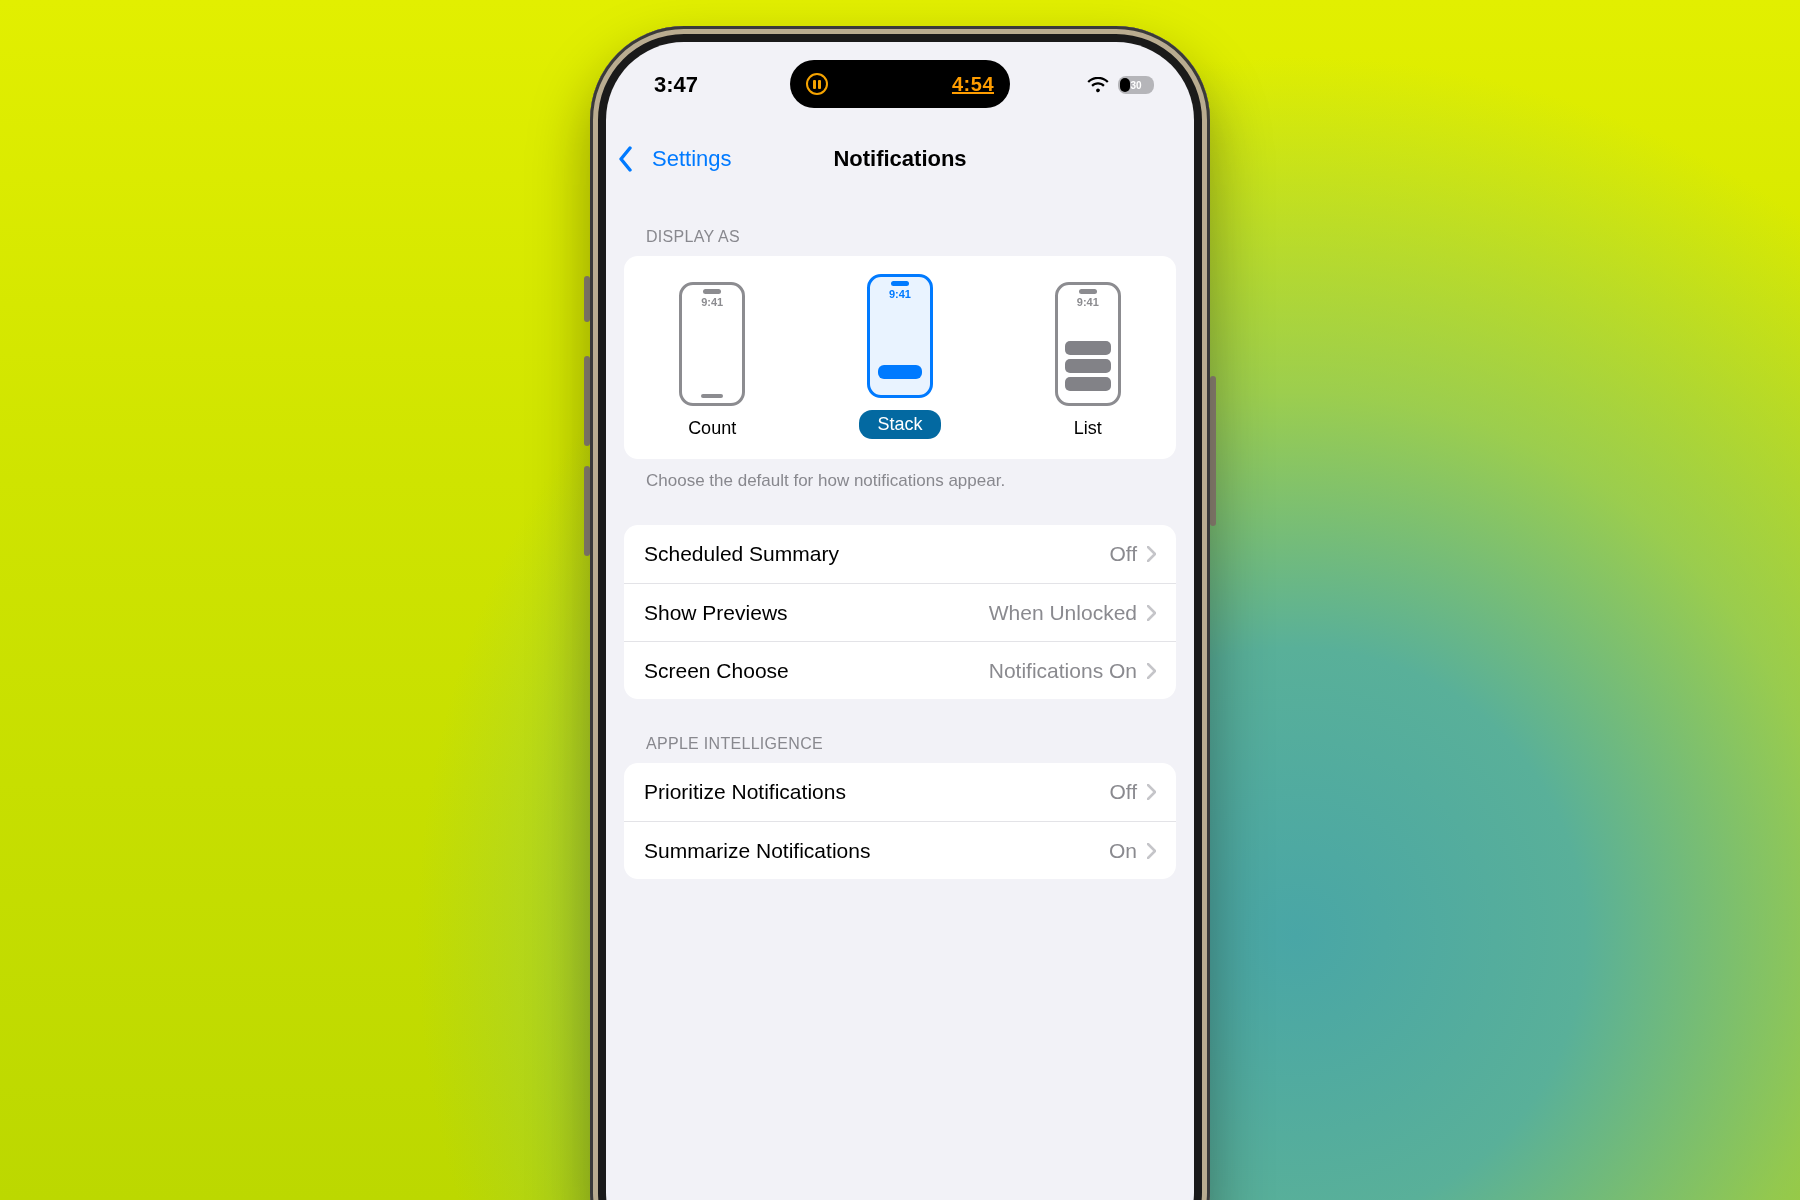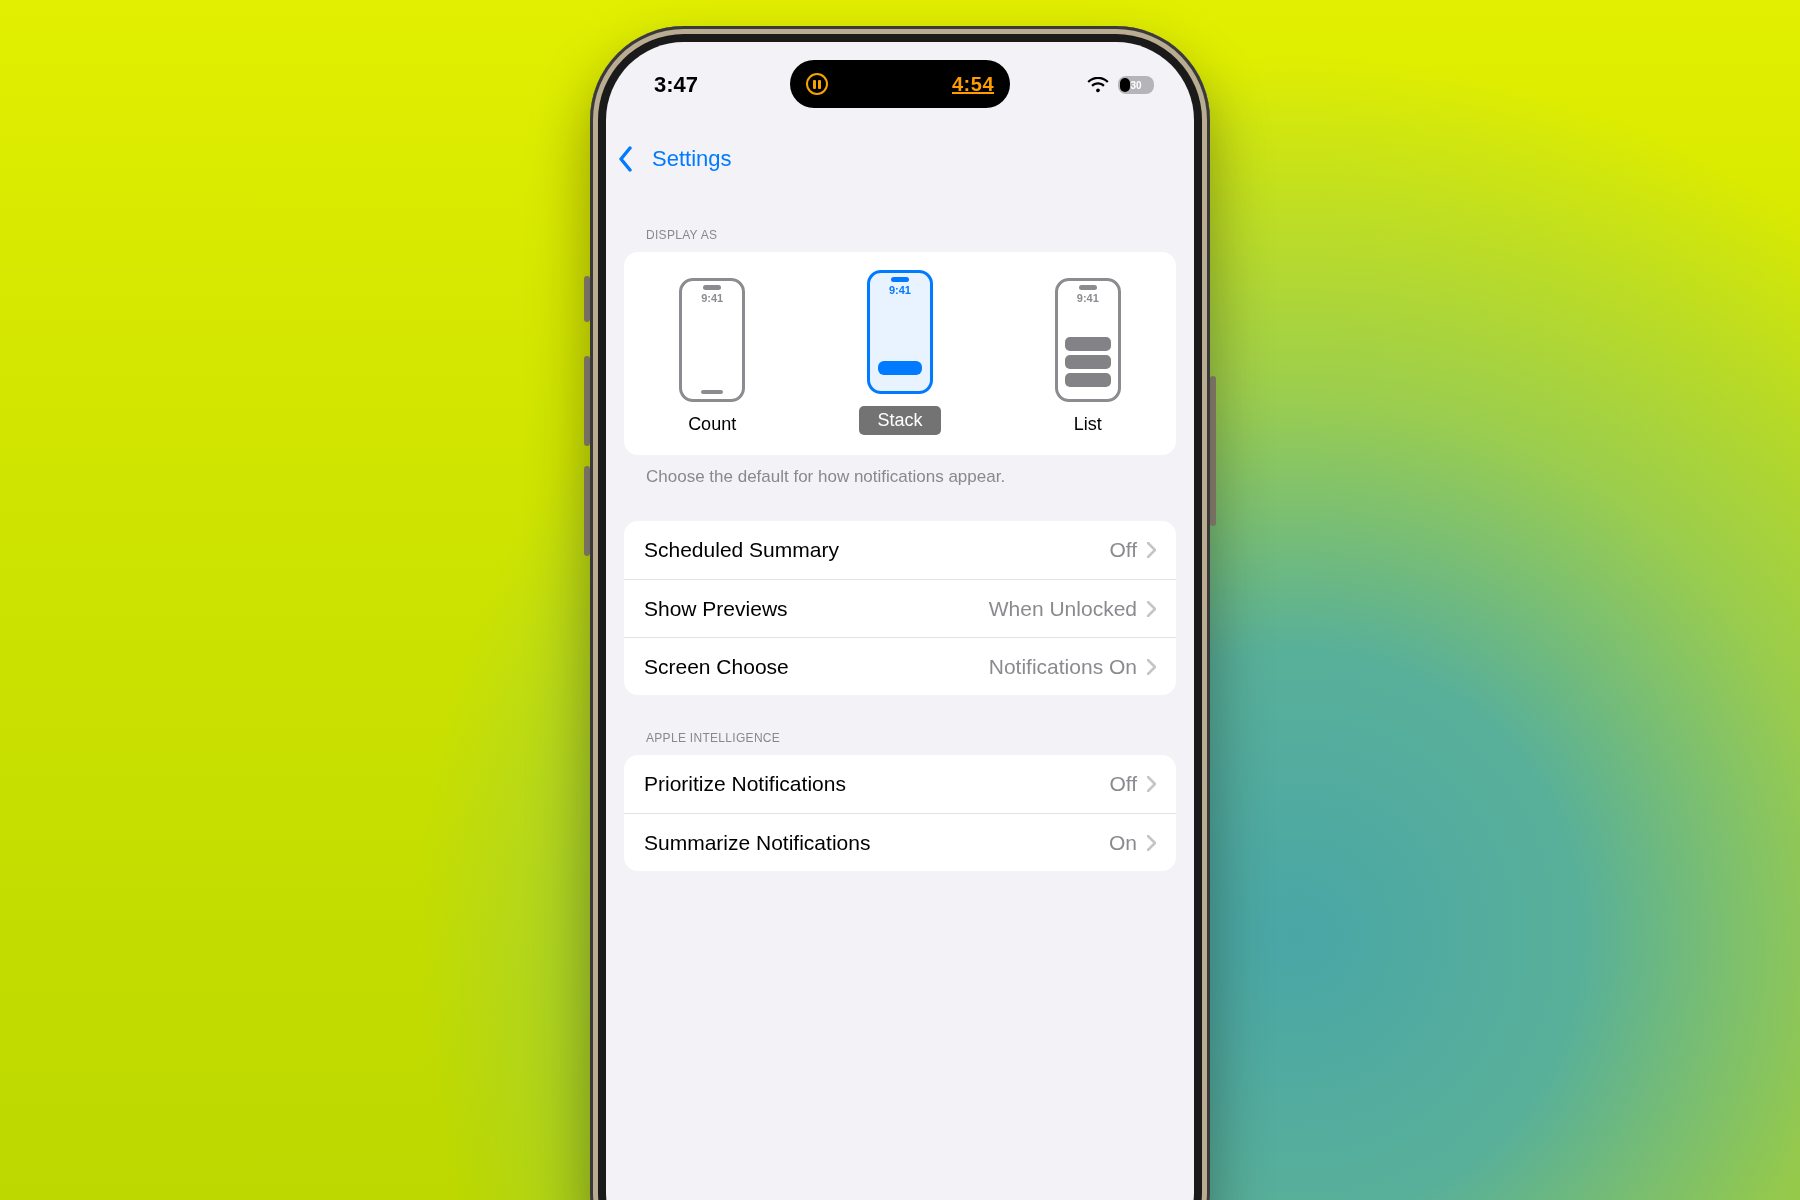--- a/index.html
+++ b/index.html
@@ -97,21 +97,21 @@
     pointer-events:none;
   }
 
   
   .content {
     position:absolute; top:150px; left:0; right:0; bottom:0;
     overflow:hidden;
     padding: 0 18px;
   }
   .sect-header {
-    font-size:12px; color:#88888e; letter-spacing:0.3px;
+    font-size:16px; color:#88888e; letter-spacing:0.3px;
     text-transform:uppercase;
     padding: 36px 22px 10px;
   }
   .sect-footer {
     font-size:17px; color:#88888e;
     padding: 12px 22px 0;
   }
   .card {
     background:#fff; border-radius:14px;
     overflow:hidden;
@@ -130,21 +130,21 @@
   .mini-notch { width:18px; height:5px; background:#8c8c90; border-radius:3px; }
   .mini-phone.selected .mini-notch { background:#007aff; }
   .mini-time { font-size:11px; font-weight:600; margin-top:2px; color:#8c8c90; }
   .mini-phone.selected .mini-time { color:#007aff; }
   .mini-body { flex:1; width:100%; position:relative; }
   .mini-bottom-dash { position:absolute; bottom:5px; left:50%; transform:translateX(-50%); width:22px; height:4px; background:#8c8c90; border-radius:3px; }
   .mini-stack-bar { position:absolute; bottom:16px; left:8px; right:8px; height:14px; background:#007aff; border-radius:6px; }
   .mini-stack-bar.shadow { bottom:12px; left:12px; right:12px; height:14px; background:#9cc8ff; z-index:-1; border-radius:6px; }
   .mini-list-bar { position:absolute; left:7px; right:7px; height:14px; background:#828287; border-radius:5px; }
   .opt-label { font-size:18px; color:#000; }
-  .opt-label.pill { background:#737373; color:#fff; padding:4px 18px; border-radius:5px; font-weight:500; }
+  .opt-label.pill { background:#0369a1; color:#fff; padding:4px 18px; border-radius:13px; font-weight:500; }
 
   
   .row {
     display:flex; align-items:center; justify-content:space-between;
     min-height:58px; padding:14px 20px;
     font-size:21px;
   }
   .row + .row { border-top:1px solid #e3e3e7;gap:28px; }
   .row-label { color:#000; }
   .row-right { display:flex; align-items:center; gap:10px; }
@@ -189,20 +189,21 @@
         <div class="timer">4:54</div>
       </div>
 
       <div class="navbar">
         <div class="back-btn">
           <svg class="back-chevron" viewBox="0 0 16 26">
             <polyline points="12,2 3,13 12,24" stroke="#007aff" stroke-width="3.4" fill="none" stroke-linecap="round" stroke-linejoin="round"></polyline>
           </svg>
           <span>Settings</span>
         </div>
+        <div class="nav-title">Notifications</div>
       </div>
 
       <div class="content">
 
         <div class="sect-header">Display As</div>
 
         <div class="card">
           <div class="picker">
 
             <div class="option">

